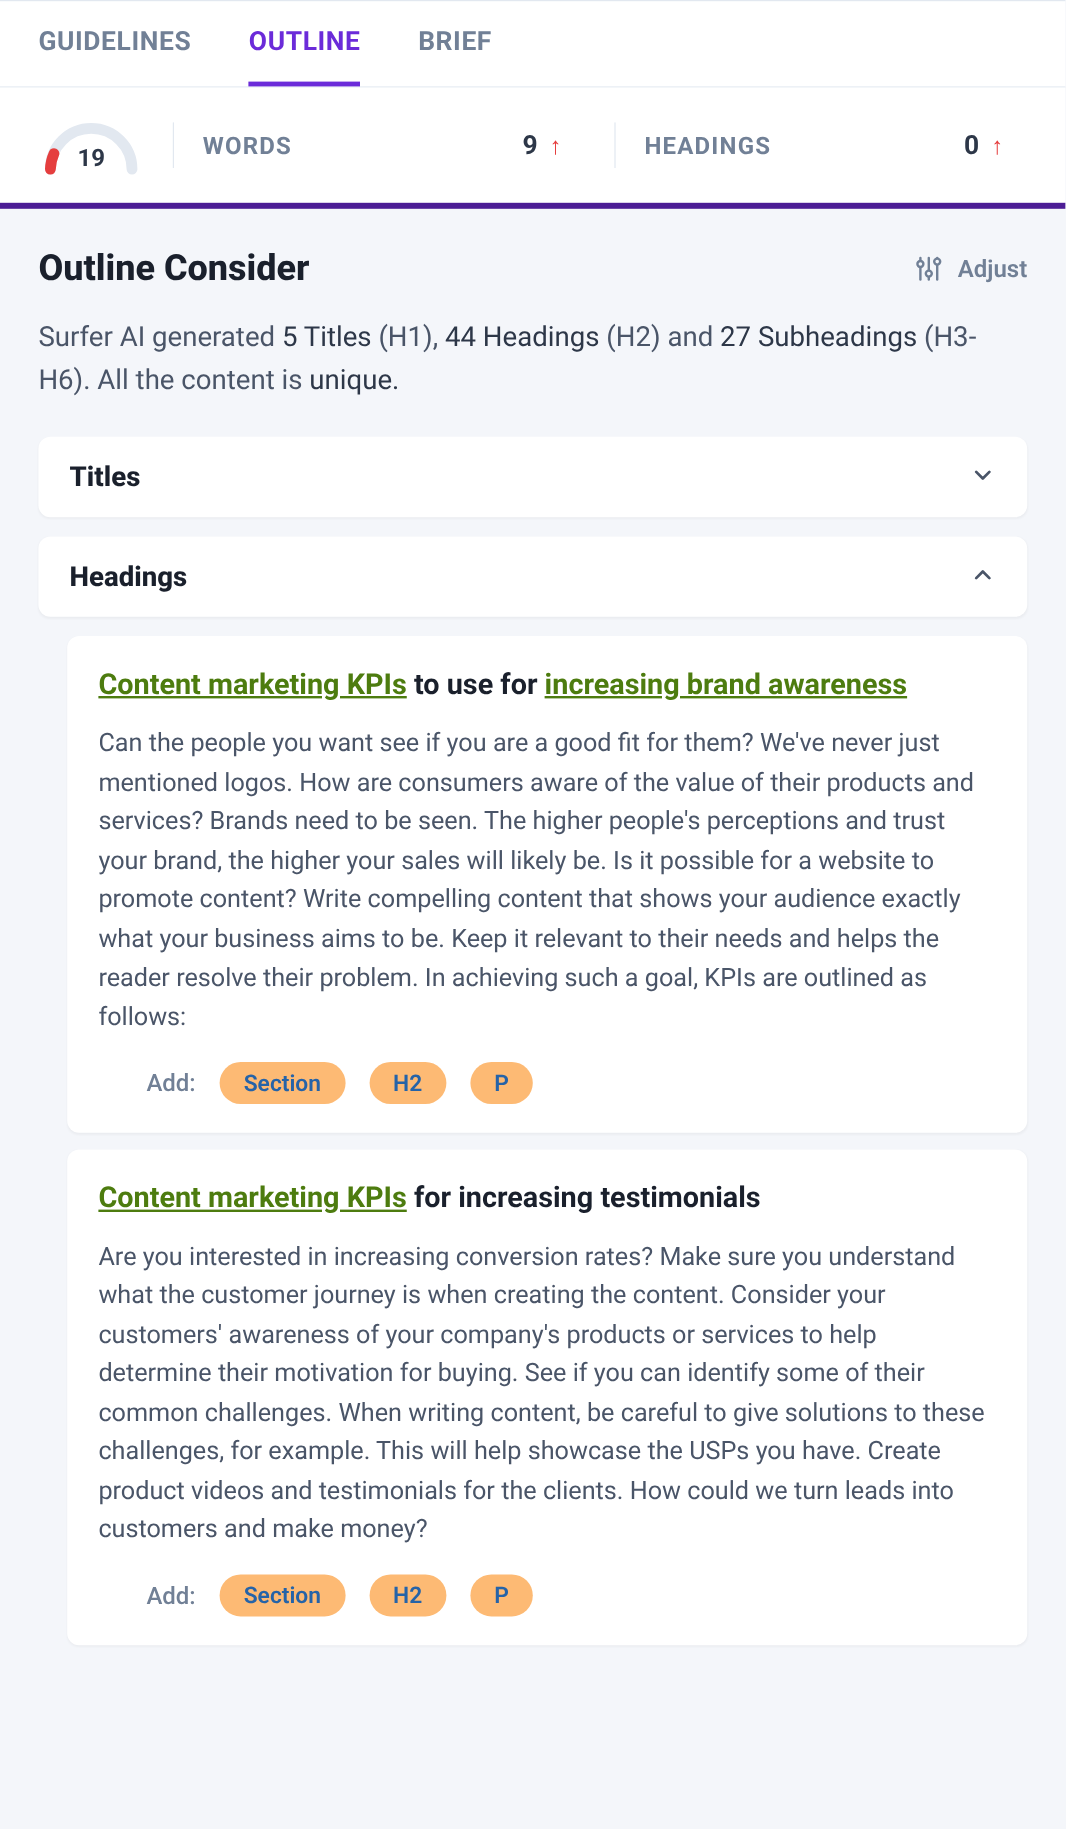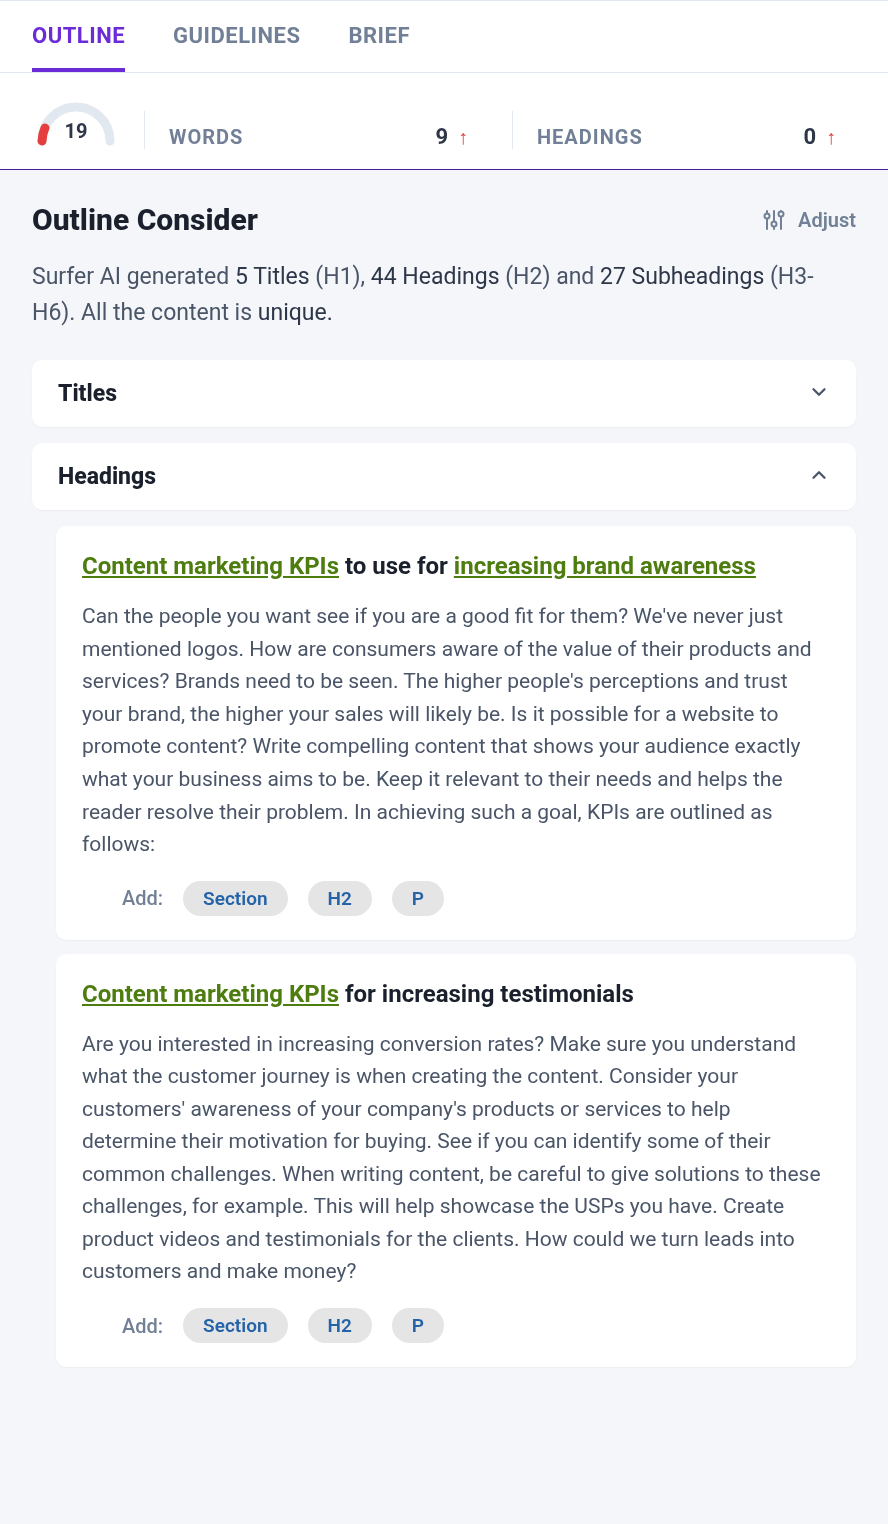--- a/index.html
+++ b/index.html
@@ -25,24 +25,24 @@
     color: #718096;
     cursor: pointer;
     border-bottom: 4px solid transparent;
   }
   .tab.active {
     color: #6b2bd9;
     border-bottom-color: #6b2bd9;
   }
   .stats-bar {
     display: flex;
-    align-items: flex-end;
+    align-items: center;
     background: #fff;
     padding: 20px 32px;
-    border-bottom: 1px solid #4c1d95;
+    border-bottom: 5px solid #4c1d95;
   }
   .score-gauge {
     position: relative;
     width: 88px;
     height: 56px;
     display: flex;
     align-items: flex-end;
     justify-content: center;
   }
   .score-gauge svg { position: absolute; top: 0; left: 0; }
@@ -169,35 +169,35 @@
     align-items: center;
     gap: 20px;
     margin-left: 40px;
   }
   .add-label {
     font-size: 20px;
     color: #718096;
     font-weight: 500;
   }
   .pill {
-    background: #e5e5e5;
+    background: #fdba74;
     color: #2563a8;
     font-weight: 600;
     font-size: 19px;
     padding: 6px 20px;
     border-radius: 999px;
     cursor: pointer;
   }
 </style>
 </head>
 <body>
 
 <div class="tabs">
+  <div class="tab">GUIDELINES</div>
   <div class="tab active">OUTLINE</div>
-  <div class="tab">GUIDELINES</div>
   <div class="tab">BRIEF</div>
 </div>
 
 <div class="stats-bar">
   <div class="score-gauge">
     <svg width="88" height="56" viewBox="0 0 88 56">
       <path d="M 10 48 A 34 34 0 0 1 78 48" fill="none" stroke="#e2e8f0" stroke-width="9" stroke-linecap="round"></path>
       <path d="M 10 48 A 34 34 0 0 1 13 35" fill="none" stroke="#e53e3e" stroke-width="9" stroke-linecap="round"></path>
     </svg>
     <div class="score-num">19</div>

